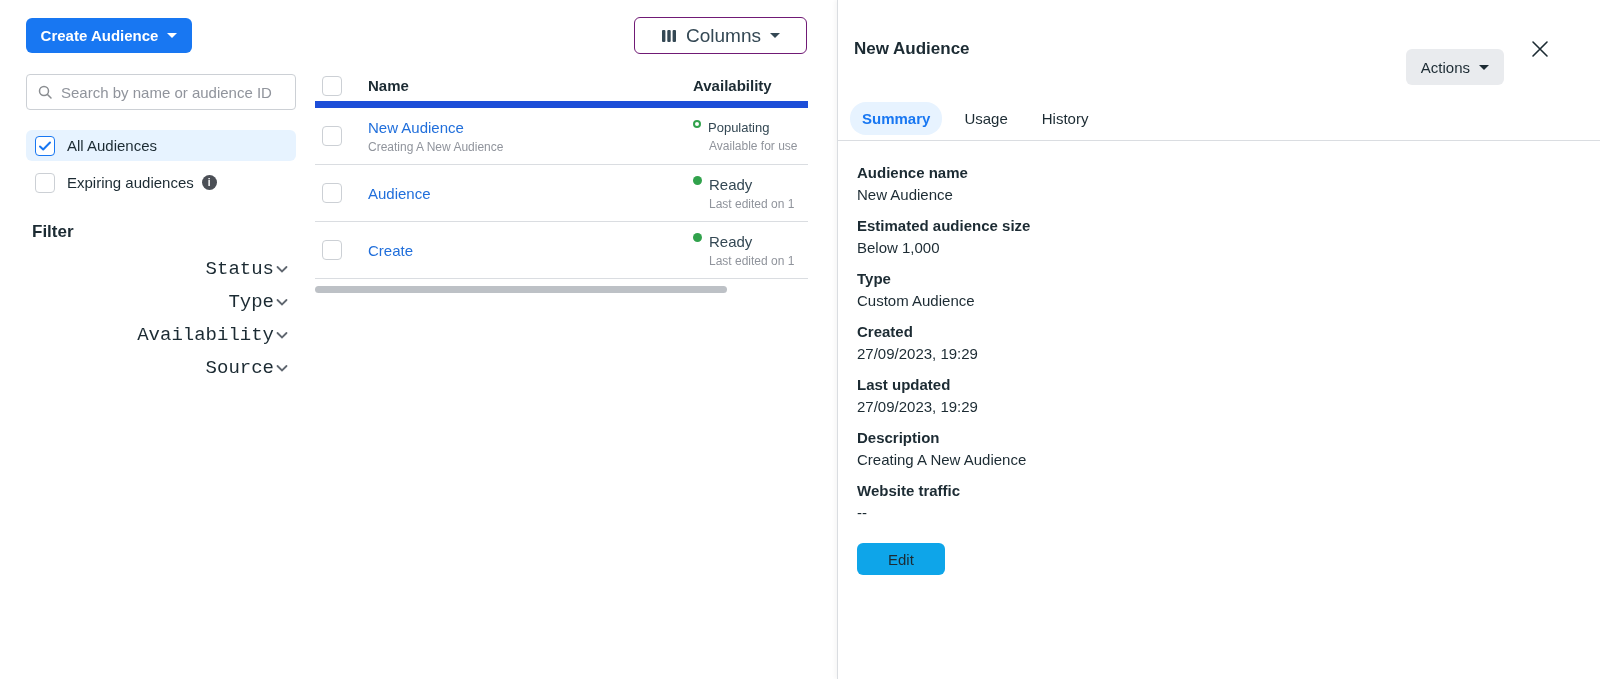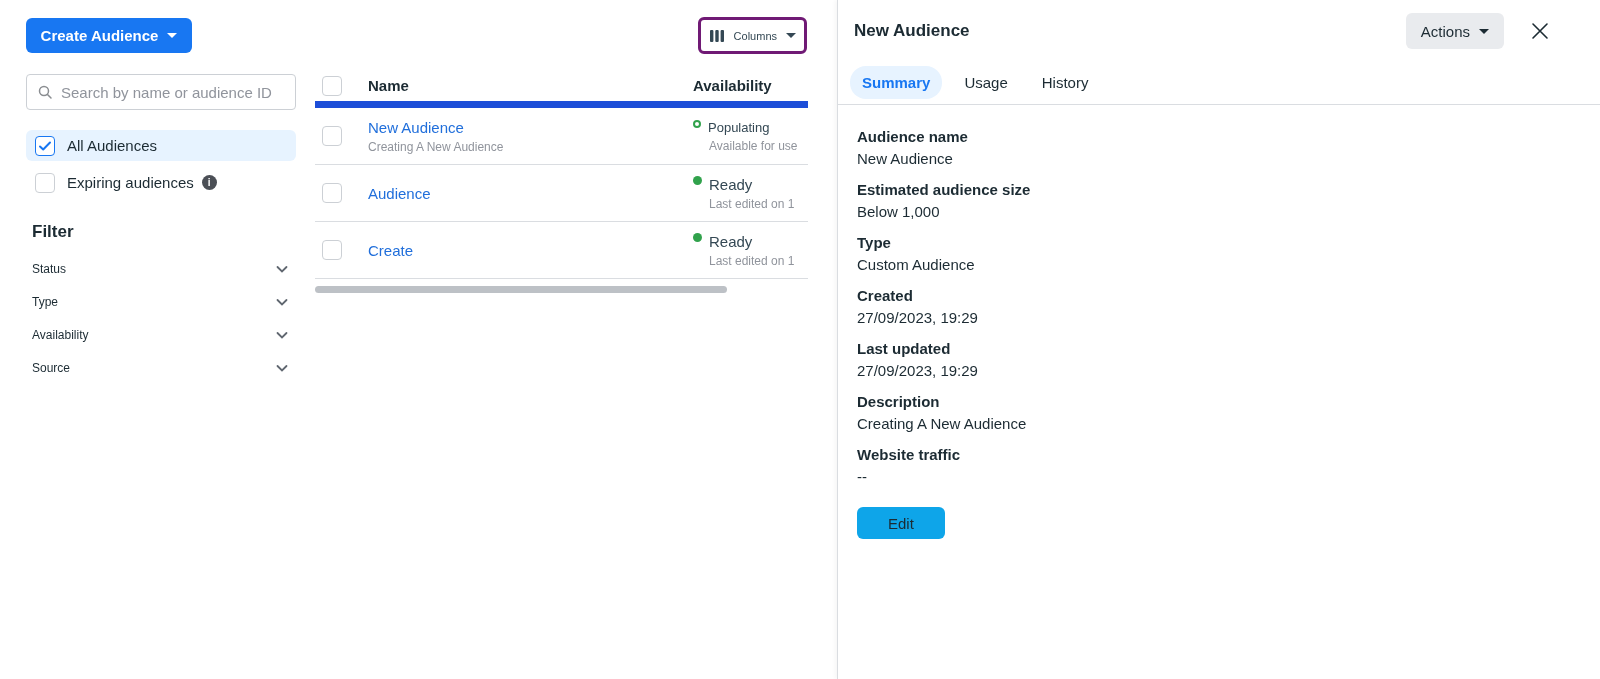--- a/index.html
+++ b/index.html
@@ -61,33 +61,33 @@
     width: 15px; height: 15px; border-radius: 50%;
     background: #4b4f56; color: #fff;
     font-size: 10px; font-weight: 700; font-style: normal;
     display: inline-flex; align-items: center; justify-content: center;
     margin-left: -4px;
   }
 
   .filter-heading { font-size: 17px; font-weight: 700; margin: 24px 0 10px 6px; }
 
   .filter-row {
-    height: 33px; display: flex; align-items: center; justify-content: space-between;
-    padding: 0 6px; font-size: 12px; color: #1c2b33; cursor: pointer;
+    height: 33px; display: flex; align-items: center; justify-content: flex-end;
+    padding: 0 6px; font-size: 19px; color: #1c2b33; cursor: pointer; font-family: Liberation Mono, monospace;
   }
 
   
   .table-col { position: absolute; left: 315px; top: 0; width: 493px; height: 640px; }
 
   .columns-btn {
     position: absolute; right: 1px; top: 17px;
-    height: 37px; padding: 0 8px;
+    height: 37px; padding: 0 26px;
     display: inline-flex; align-items: center; gap: 9px;
-    border: 3px solid #701a75; border-radius: 6px; background: #fff;
-    font-size: 11px; color: #344854; cursor: pointer;
+    border: 1px solid #701a75; border-radius: 6px; background: #fff;
+    font-size: 19px; color: #344854; cursor: pointer;
     font-family: "Liberation Sans", sans-serif;
   }
   .columns-btn .caret { color: #344854; }
 
   .tbl-header {
     position: absolute; top: 70px; left: 0; right: 0; height: 38px;
     display: flex; align-items: center;
     border-bottom: 7px solid #1d4ed8;
     font-weight: 700; font-size: 15px;
   }
@@ -123,21 +123,21 @@
     box-shadow: -2px 0 4px rgba(0,0,0,0.04);
   }
   .panel-header { display: flex; align-items: center; padding: 13px 48px 0 16px; }
   .panel-title { font-size: 17px; font-weight: 600; color: #1c2b33; }
   .panel-spacer { flex: 1; }
   .actions-btn {
     height: 36px; padding: 8px 15px;
     display: inline-flex; align-items: center; gap: 9px;
     background: #e9ebee; border: none; border-radius: 6px;
     font-family: "Liberation Sans", sans-serif;
-    font-size: 15px; color: #1c2b33; cursor: pointer;
+    font-size: 15px; color: #1c2b33; cursor: pointer; margin-top: 36px;
   }
   .actions-btn .caret { color: #1c2b33; }
   .close-btn {
     margin-left: 24px; width: 24px; height: 24px; border: none; background: transparent;
     display: inline-flex; align-items: center; justify-content: center; cursor: pointer;
   }
 
   .tabs { display: flex; gap: 10px; margin: 17px 0 0 12px; }
   .tab {
     padding: 8px 12px; border-radius: 16px; font-size: 15px; color: #1c2b33; cursor: pointer;

